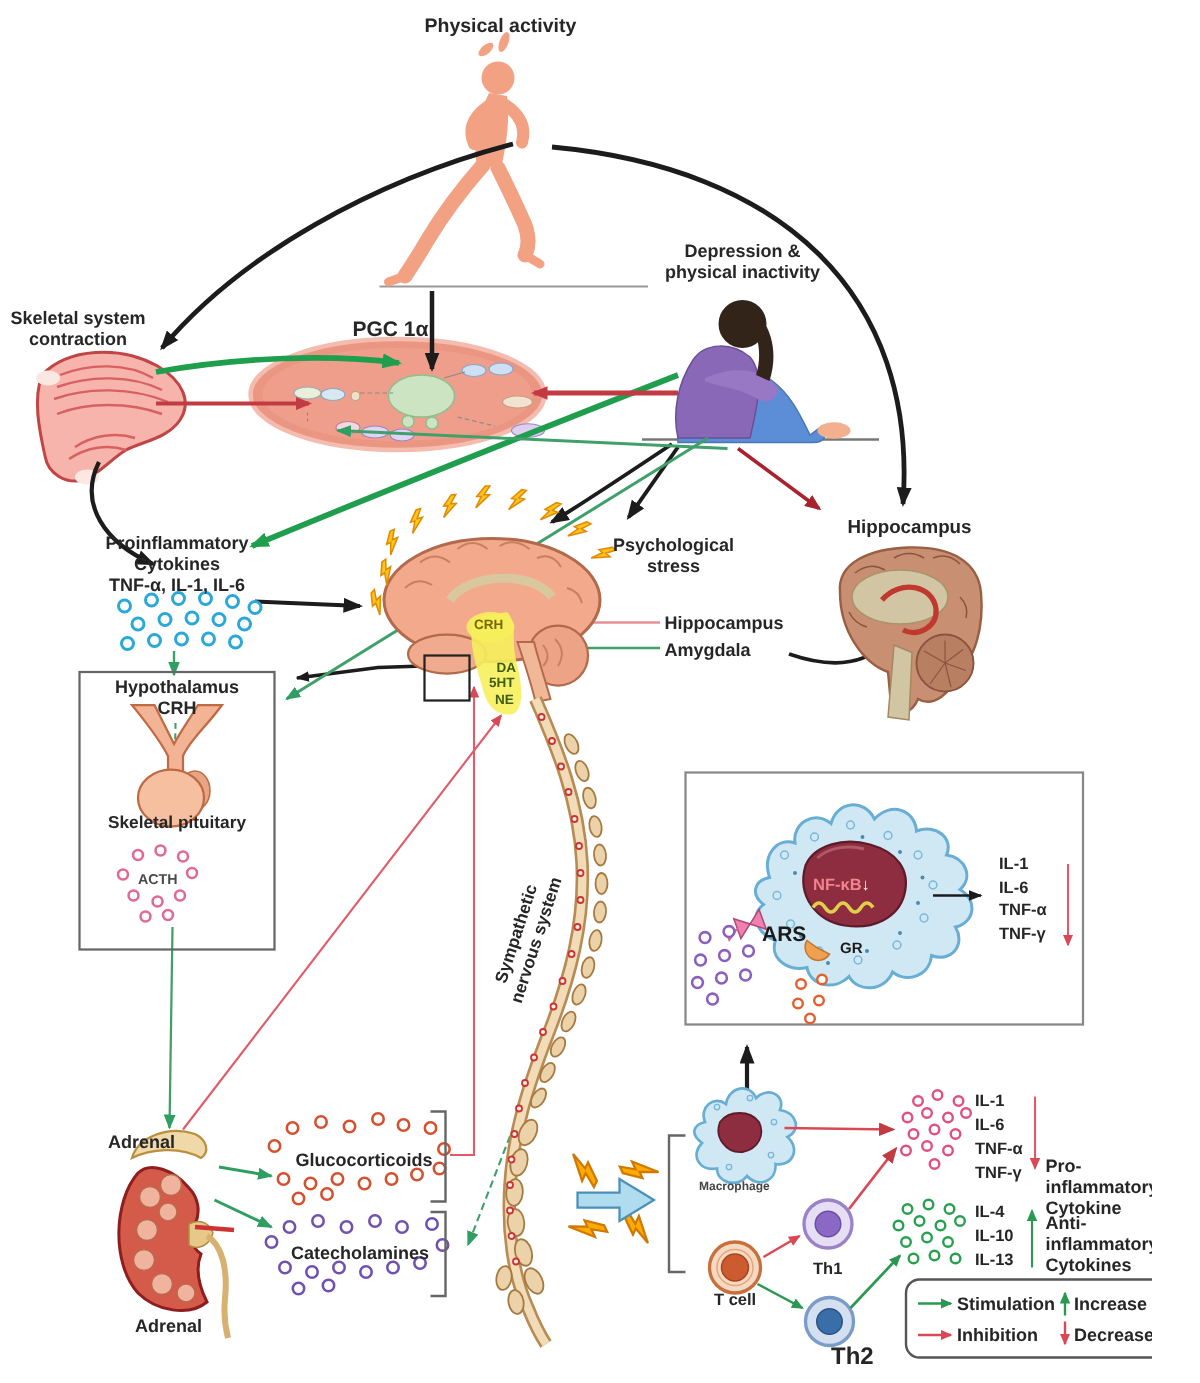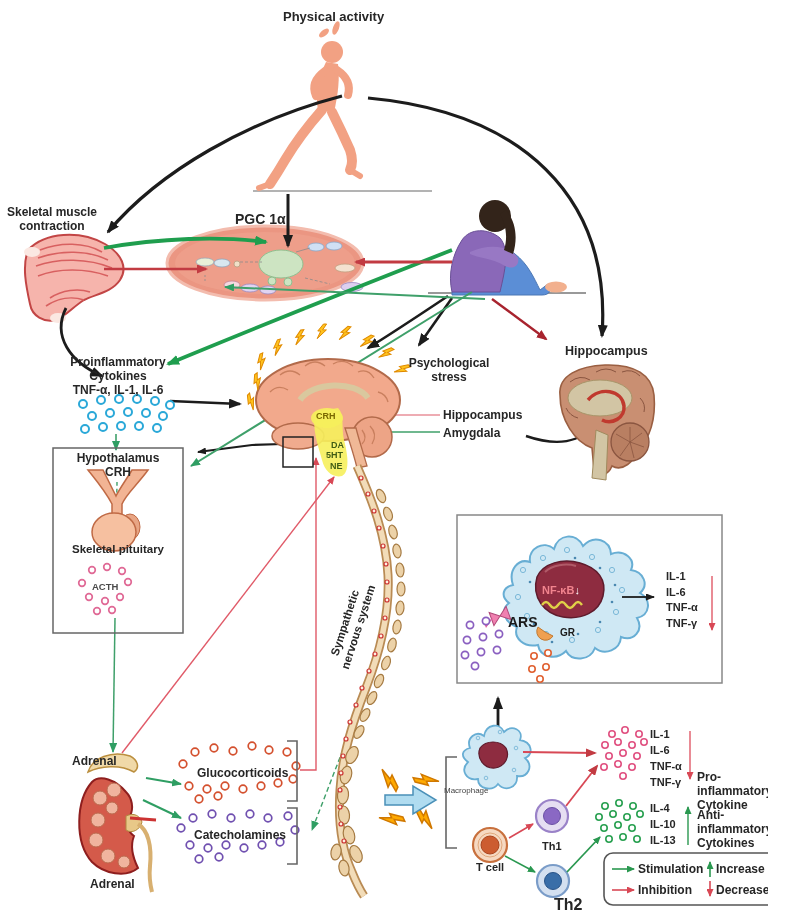--- a/index.html
+++ b/index.html
@@ -497,21 +497,23 @@
   <g>
     <rect x="604" y="853" width="184" height="52" rx="9" fill="#fff" stroke="#555" stroke-width="1.6"></rect>
     <path d="M612,869 L634,869" stroke="#2a9850" stroke-width="1.6" fill="none" marker-end="url(#aGs)"></path>
     <path d="M612,890 L634,890" stroke="#d84855" stroke-width="1.6" fill="none" marker-end="url(#aRs)"></path>
     <path d="M710,877 L710,862" stroke="#2a9850" stroke-width="1.6" fill="none" marker-end="url(#aGs)"></path>
     <path d="M710,881 L710,896" stroke="#d84855" stroke-width="1.6" fill="none" marker-end="url(#aRs)"></path>
   </g>
 </svg>
 
 <div class="lbl" style="left:283px;top:9px;font-size:13px">Physical activity</div>
-<div class="lbl ctr" style="left:3px;top:205px;width:98px">Skeletal muscle
+<div class="lbl ctr" style="left:438px;top:160px;width:114px">Depression &amp;
+physical inactivity</div>
+<div class="lbl ctr" style="left:3px;top:205px;width:98px">Skeletal system
 contraction</div>
 <div class="lbl" style="left:235px;top:211px;font-size:14px">PGC 1α</div>
 <div class="lbl ctr" style="left:55px;top:355px;width:126px">Proinflammatory
 Cytokines
 TNF-α, IL-1, IL-6</div>
 <div class="lbl ctr" style="left:404px;top:356px;width:90px">Psychological
 stress</div>
 <div class="lbl" style="left:565px;top:344px;font-size:12.5px">Hippocampus</div>
 <div class="lbl" style="left:443px;top:408px">Hippocampus</div>
 <div class="lbl" style="left:443px;top:426px">Amygdala</div>
@@ -531,21 +533,21 @@
 <div class="lbl" style="left:194px;top:828px">Catecholamines</div>
 
 <div class="lbl" style="left:542px;top:584px;font-size:11px;font-weight:700"><span style="color:#f2848e">NF-κB</span><span style="color:#fff">↓</span></div>
 <div class="lbl" style="left:508px;top:614px;font-size:14px;color:#1a1a1a">ARS</div>
 <div class="lbl" style="left:560px;top:627px;font-size:10px;color:#1a1a1a">GR</div>
 <div class="lbl" style="left:666px;top:569px;font-size:11px;line-height:15.5px">IL-1
 IL-6
 TNF-α
 TNF-γ</div>
 
-<div class="lbl" style="left:444px;top:786px;font-size:8px;font-weight:400;color:#444">Macrophage</div>
+<div class="lbl" style="left:466px;top:786px;font-size:8px;font-weight:700;color:#444">Macrophage</div>
 <div class="lbl" style="left:476px;top:861px;font-size:11px">T cell</div>
 <div class="lbl" style="left:542px;top:840px;font-size:11px">Th1</div>
 <div class="lbl" style="left:554px;top:896px;font-size:16px">Th2</div>
 <div class="lbl" style="left:650px;top:726px;font-size:11px;line-height:16px">IL-1
 IL-6
 TNF-α
 TNF-γ</div>
 <div class="lbl" style="left:697px;top:770px">Pro-inflammatory
 Cytokine</div>
 <div class="lbl" style="left:650px;top:800px;font-size:11px;line-height:16px">IL-4

